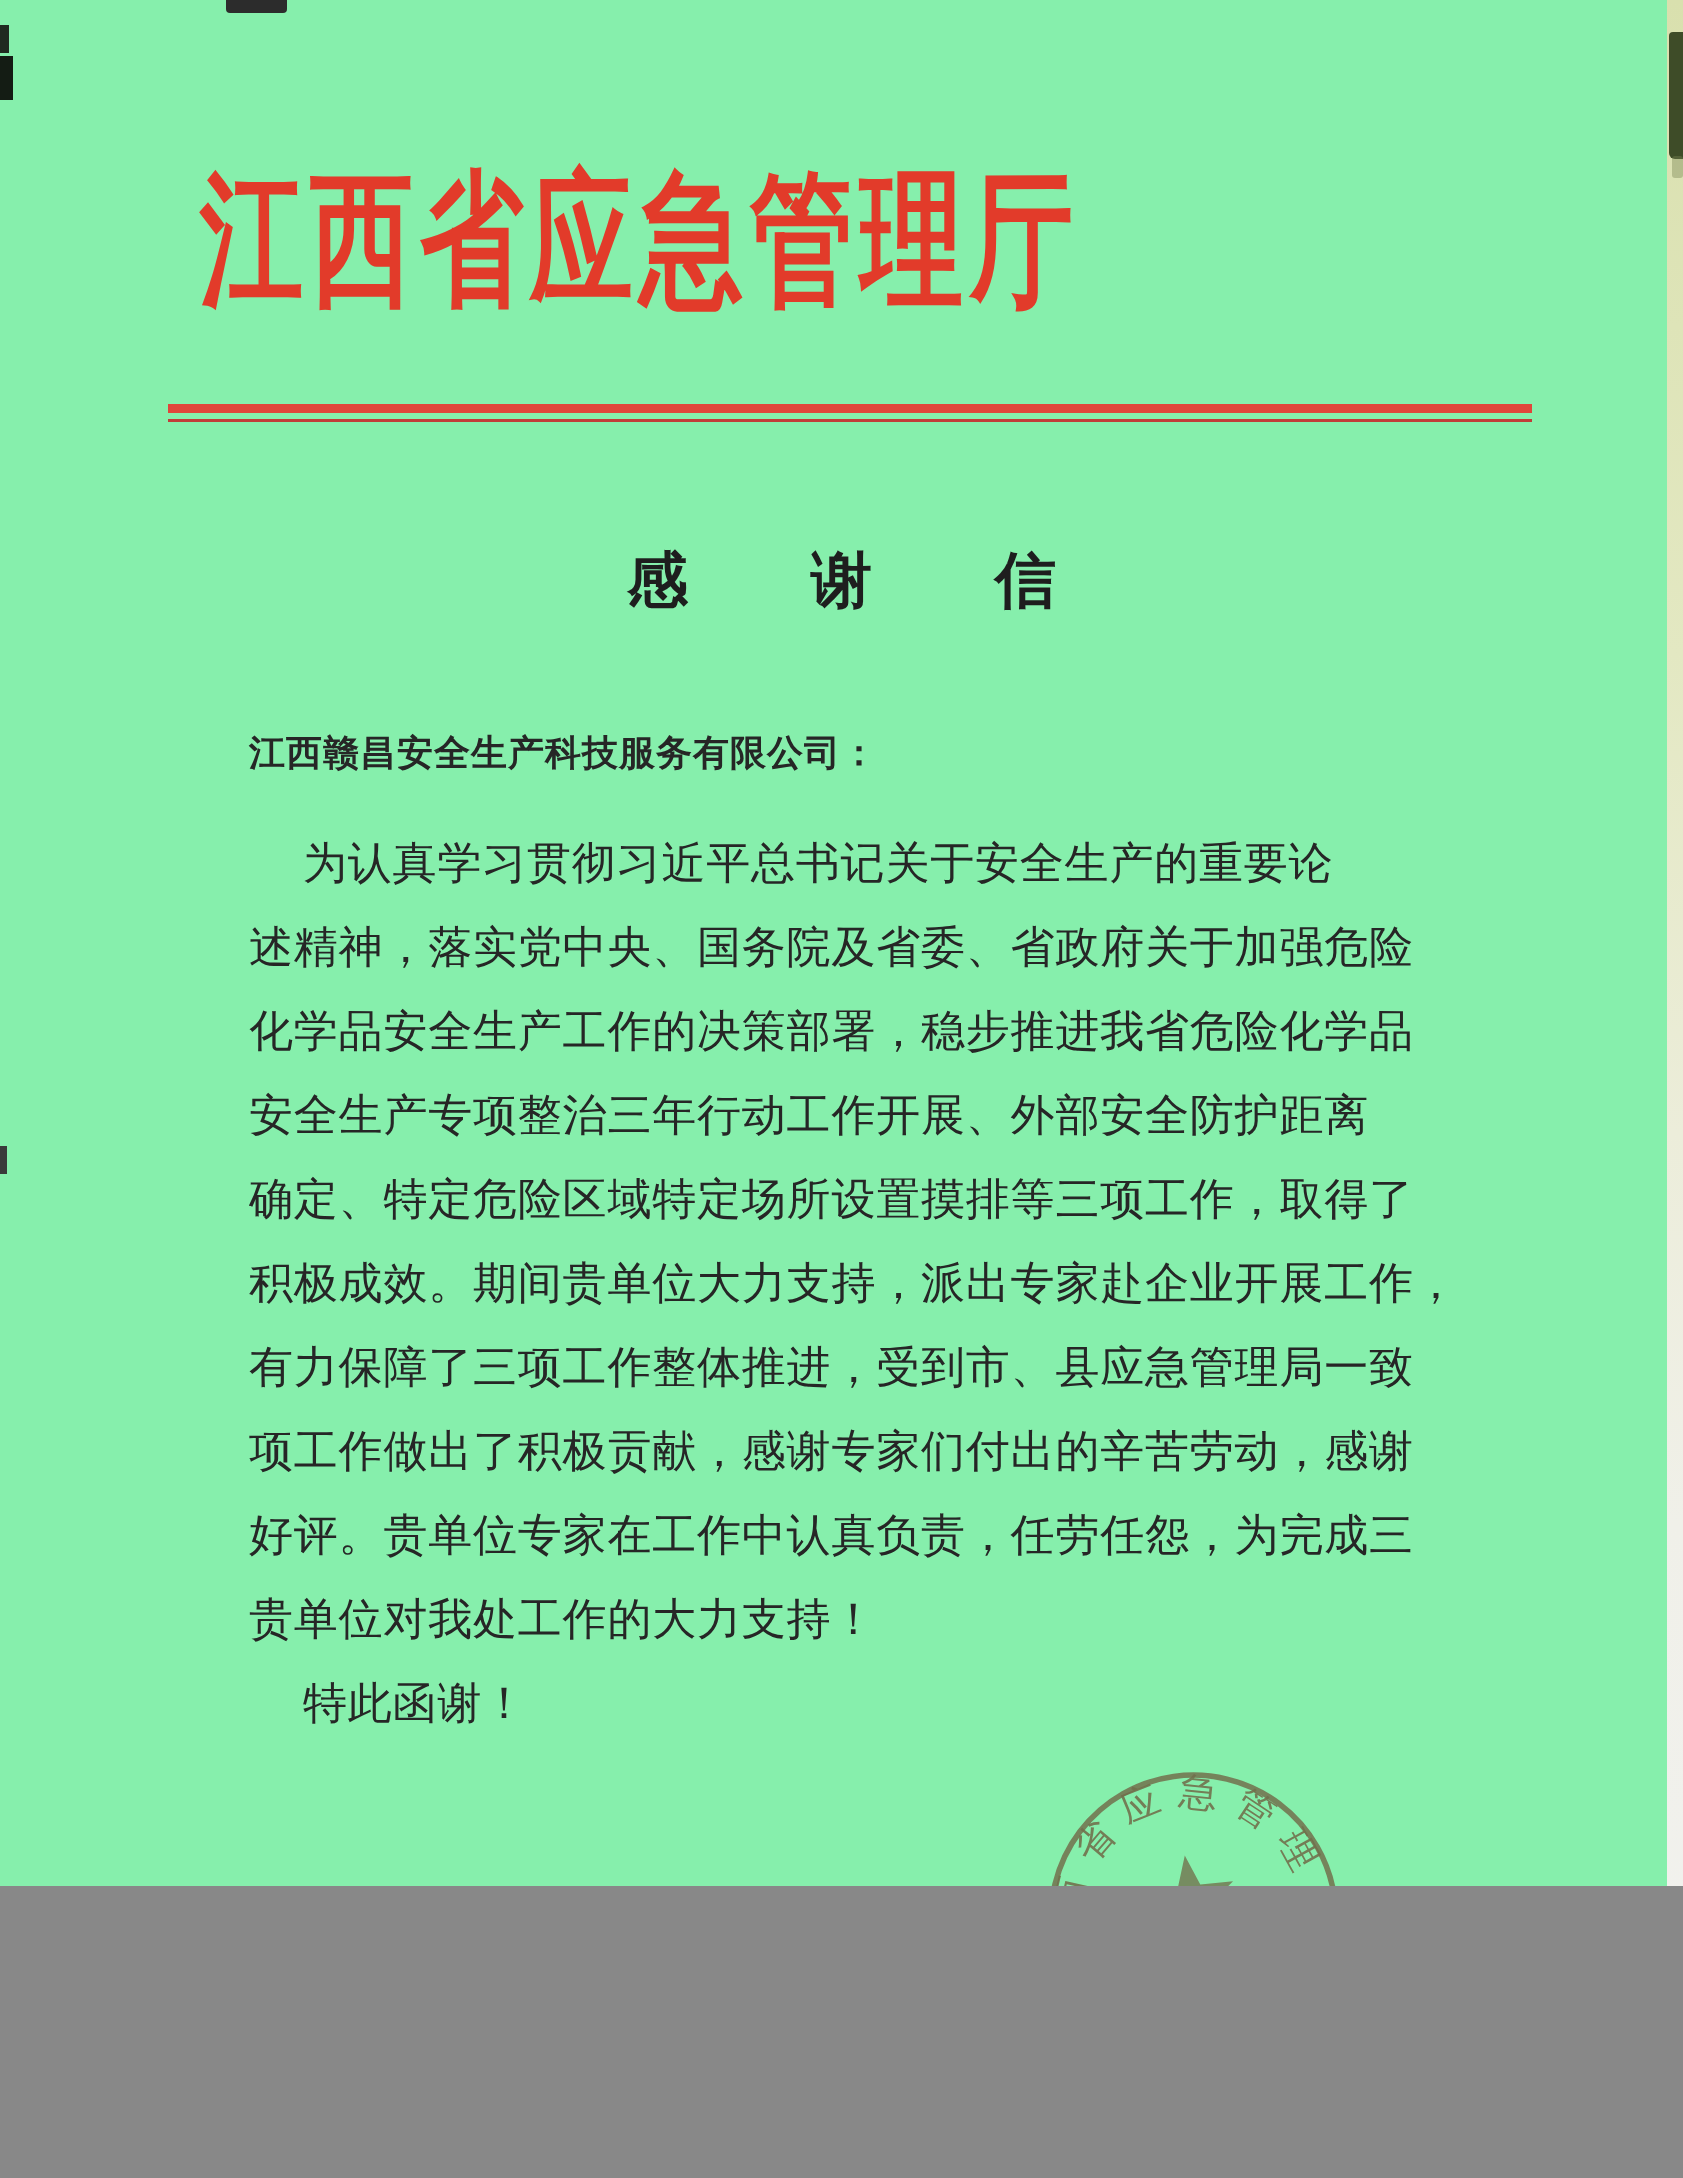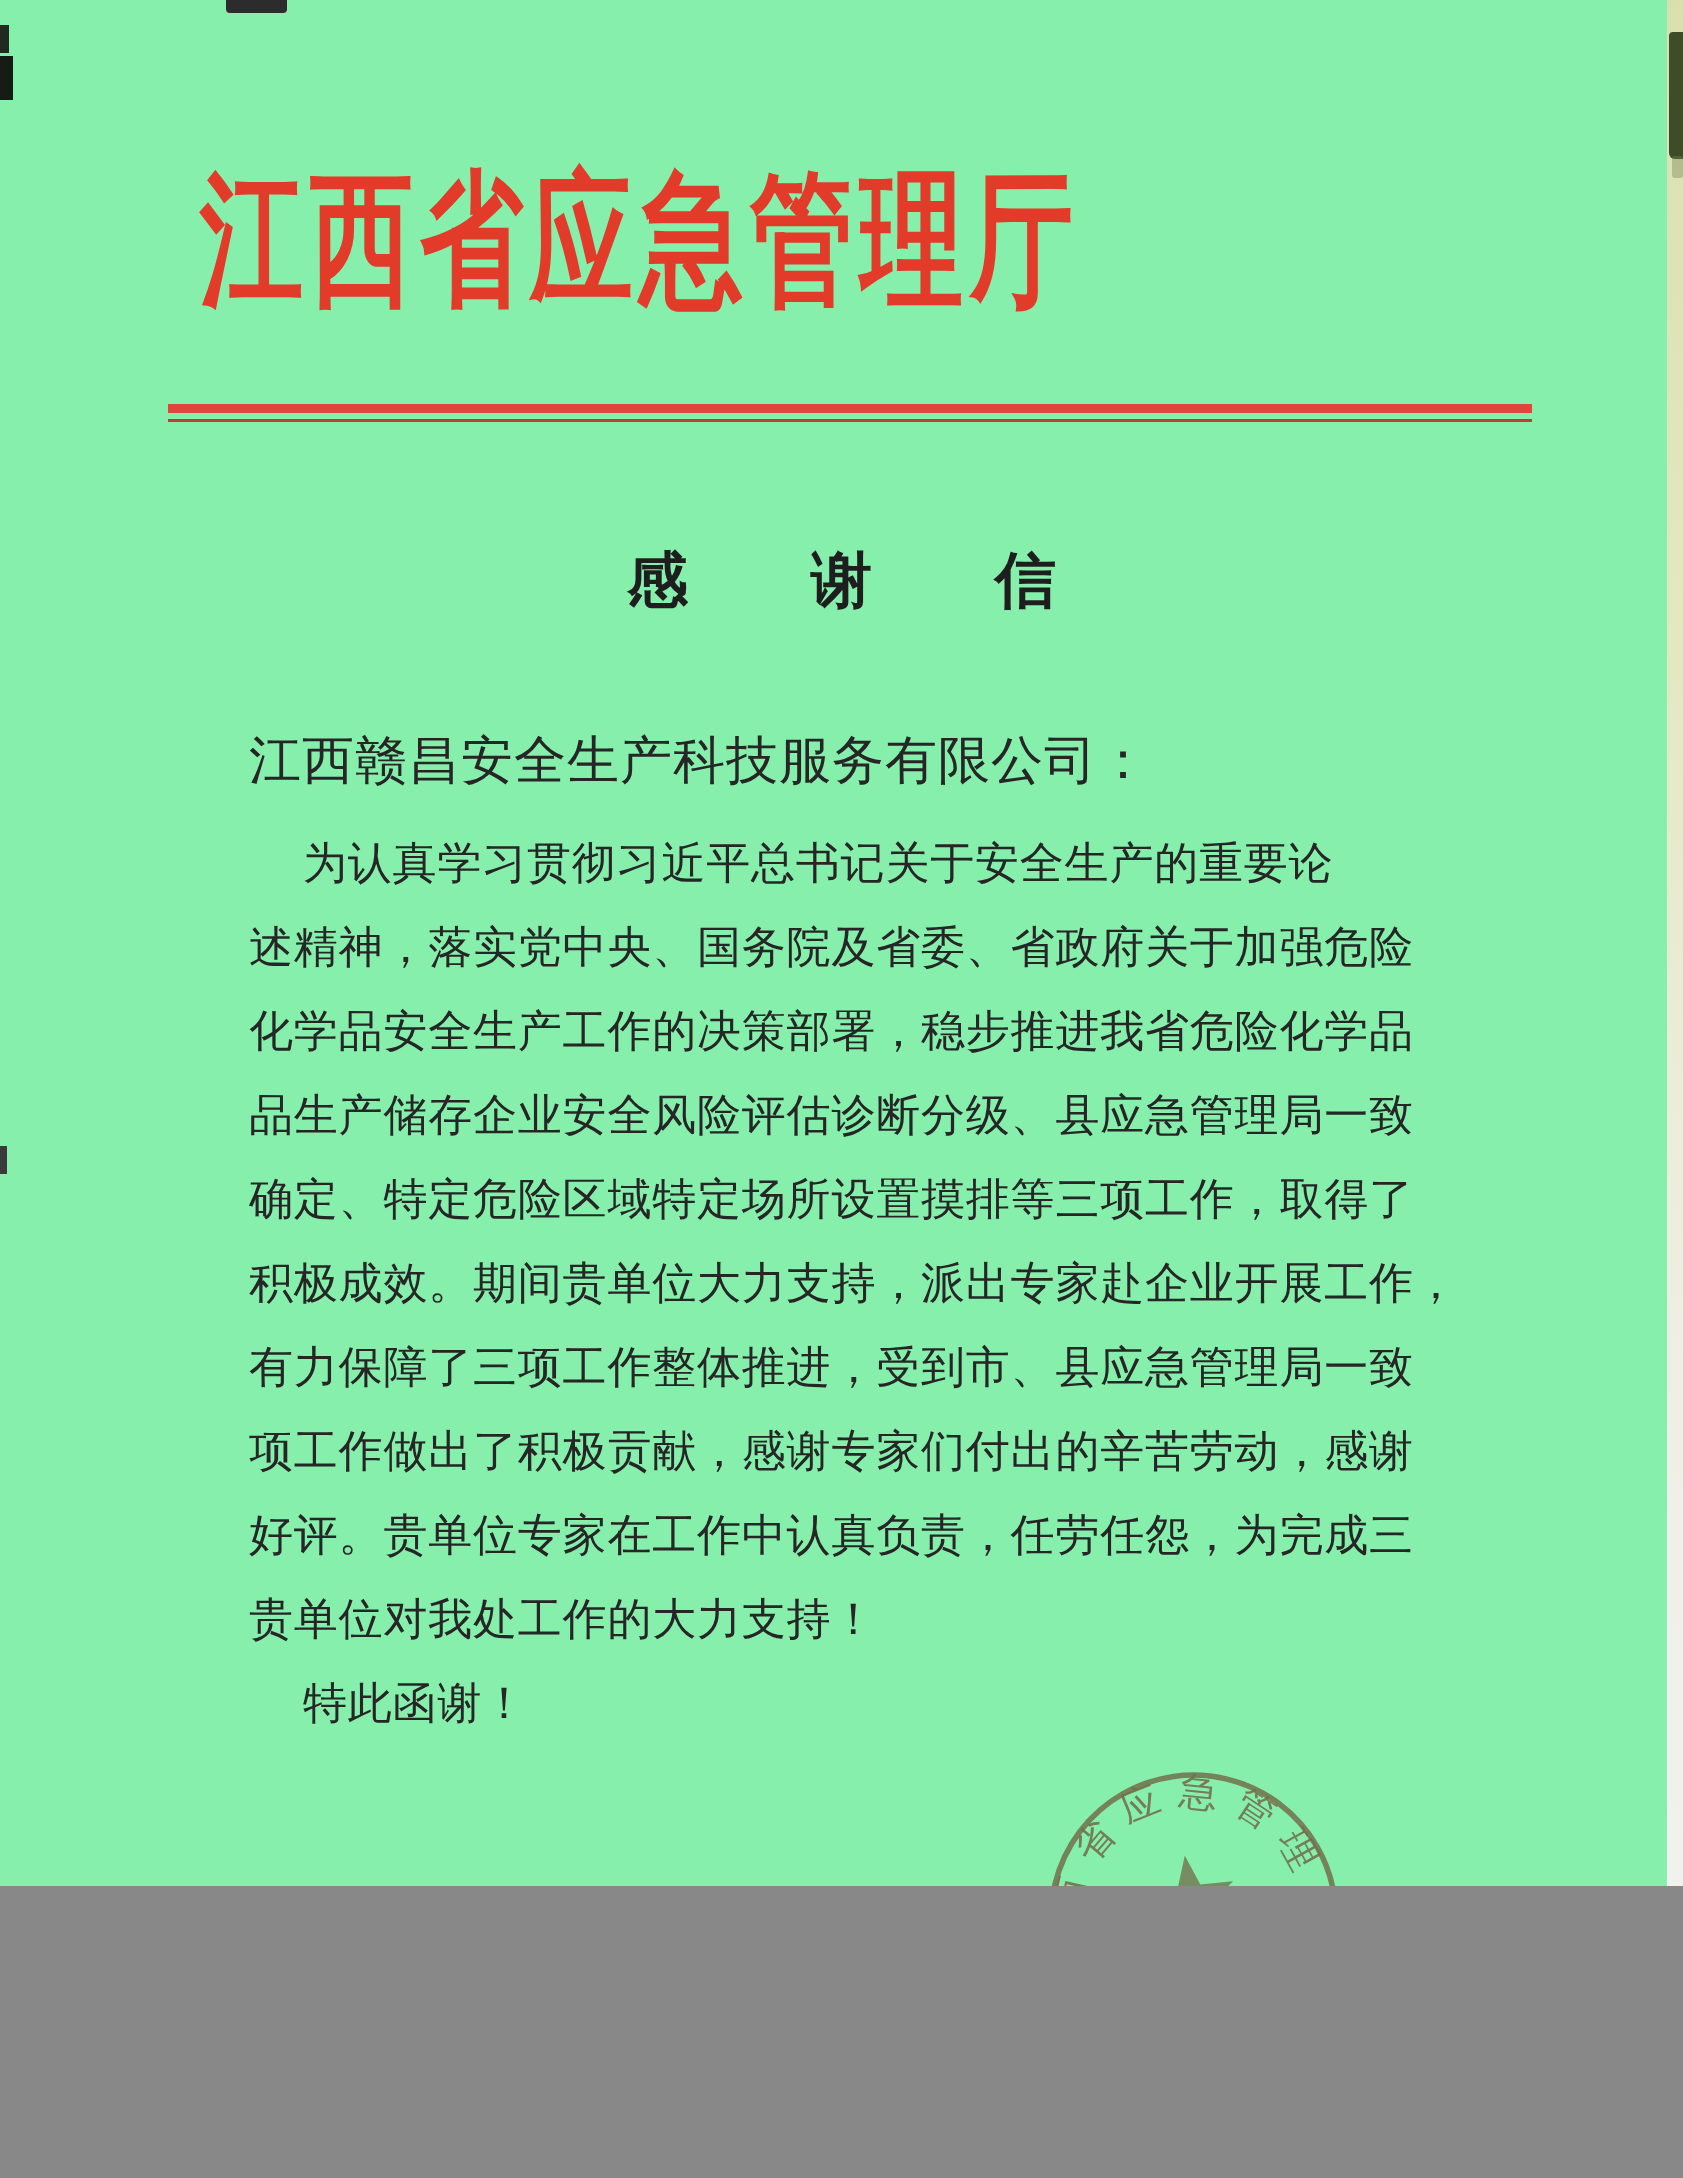--- a/index.html
+++ b/index.html
@@ -51,21 +51,21 @@
   .title{
     position:absolute;left:0;top:550px;width:1683px;margin:0;
     text-align:center;font-size:61px;font-weight:700;
     letter-spacing:123px;text-indent:123px;
     color:#1e1e1e;line-height:1;
   }
 
   
   .recipient{
     position:absolute;left:249px;top:735px;
-    font-size:52px;line-height:1;letter-spacing:1px;
+    font-size:36px;line-height:1;letter-spacing:1px;font-weight:bold;
   }
 
   
   .body{
     position:absolute;left:249px;top:822px;width:1158px;
     font-size:44px;line-height:84px;letter-spacing:0.8px;
   }
   .line{height:84px;white-space:nowrap;}
   .line.indent{text-indent:54px;}
 
@@ -107,21 +107,21 @@
   <div class="rule rule-top-thin"></div>
 
   <h1 class="title">感谢信</h1>
 
   <div class="recipient">江西赣昌安全生产科技服务有限公司：</div>
 
   <div class="body">
     <div class="line indent">为认真学习贯彻习近平总书记关于安全生产的重要论</div>
     <div class="line">述精神，落实党中央、国务院及省委、省政府关于加强危险</div>
     <div class="line">化学品安全生产工作的决策部署，稳步推进我省危险化学品</div>
-    <div class="line">品生产储存企业安全风险评估诊断分级、县应急管理局一致</div>
+    <div class="line">安全生产专项整治三年行动工作开展、外部安全防护距离</div>
     <div class="line">确定、特定危险区域特定场所设置摸排等三项工作，取得了</div>
     <div class="line">积极成效。期间贵单位大力支持，派出专家赴企业开展工作，</div>
     <div class="line">有力保障了三项工作整体推进，受到市、县应急管理局一致</div>
     <div class="line">项工作做出了积极贡献，感谢专家们付出的辛苦劳动，感谢</div>
     <div class="line">好评。贵单位专家在工作中认真负责，任劳任怨，为完成三</div>
     <div class="line">贵单位对我处工作的大力支持！</div>
     <div class="line indent">特此函谢！</div>
   </div>
 
   <div class="signature">江西省应急管理厅危化监管处</div>

